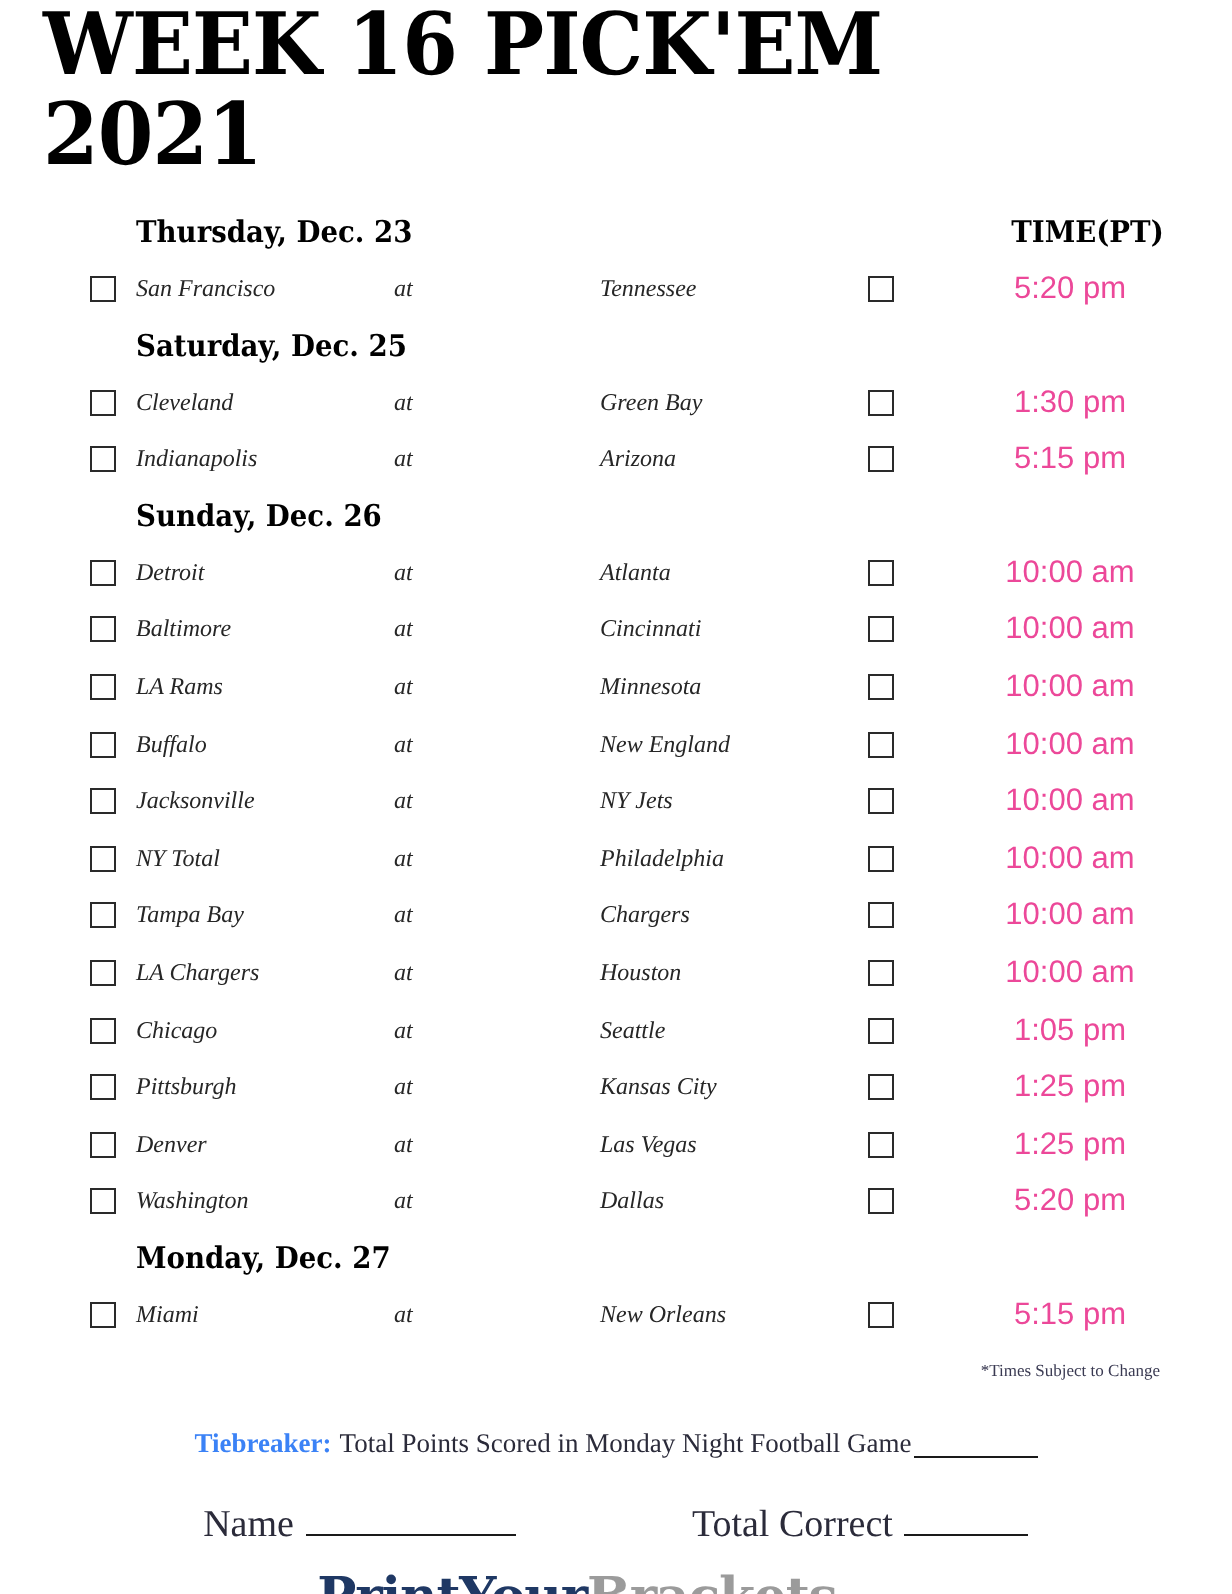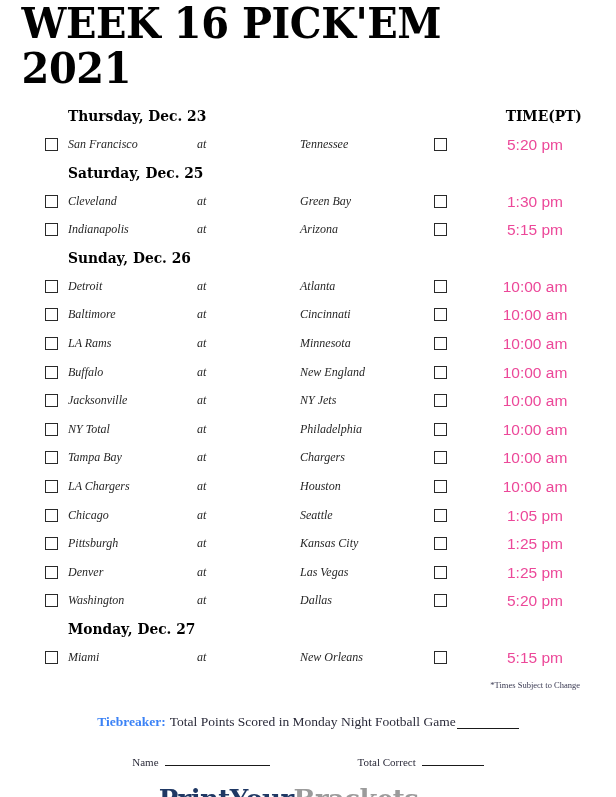--- a/index.html
+++ b/index.html
@@ -154,21 +154,21 @@
   }
   .line-tb   { width: 62px; margin-left: 1px; }
   .line-name { width: 105px; margin-left: 6px; }
   .line-tc   { width: 62px;  margin-left: 6px; }
 
   .entry-row {
     margin-top: 24px;
     display: flex;
     justify-content: center;
     align-items: baseline;
-    font-size: 11px;
+    font-size: 19px;
     line-height: 17px;
     color: #2b2b3a;
     white-space: nowrap;
   }
   .entry-row .gap { display: inline-block; width: 88px; }
 
   
   .logo {
     margin-top: 13px;
     text-align: center;

